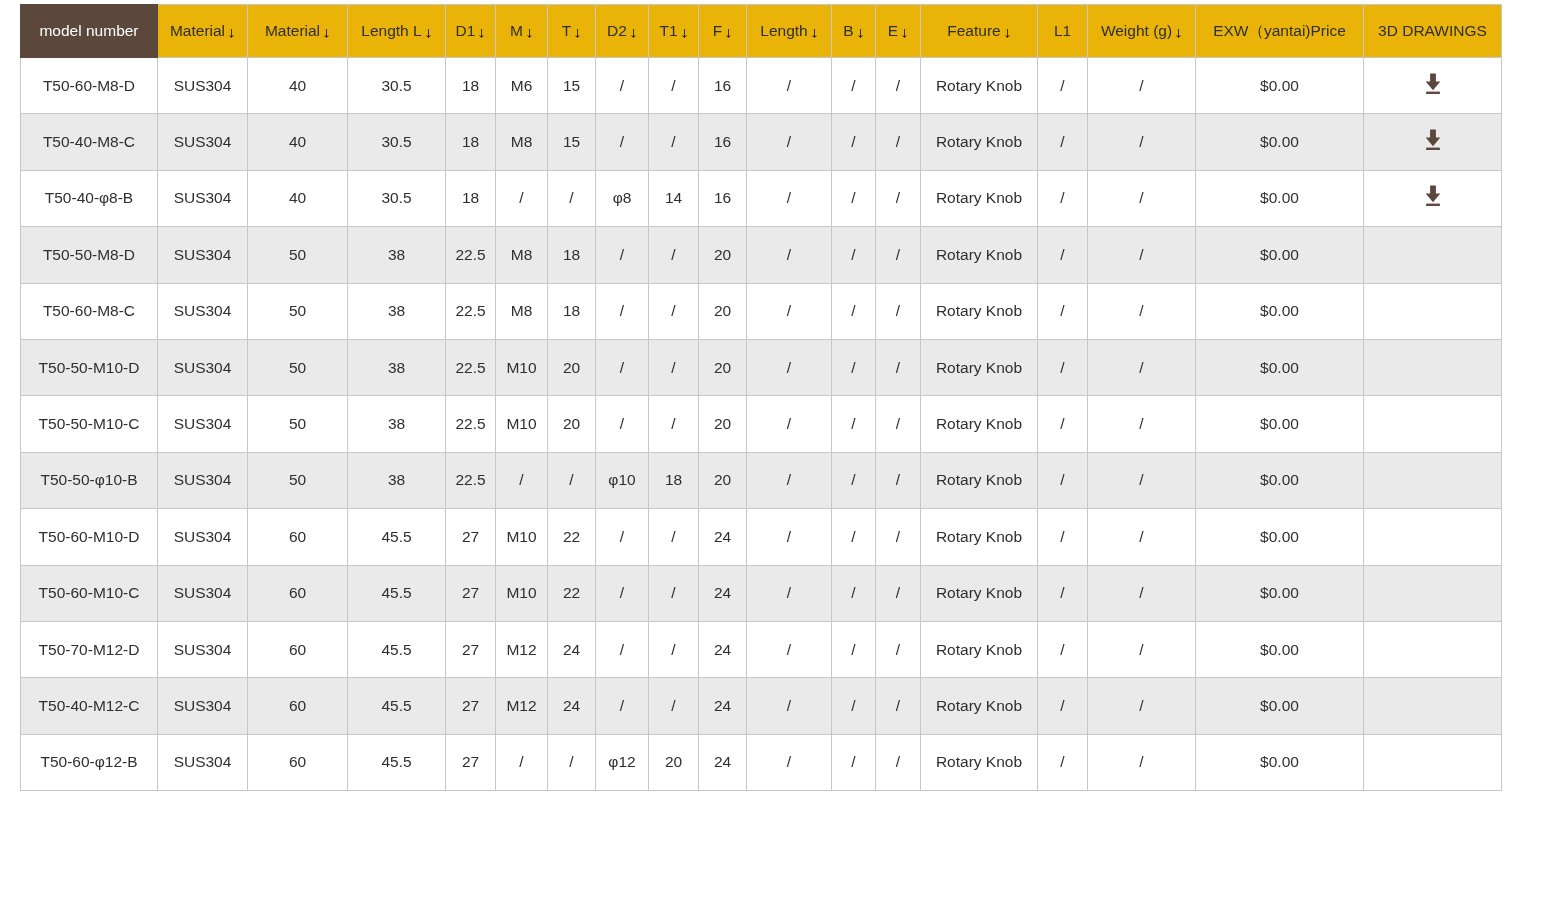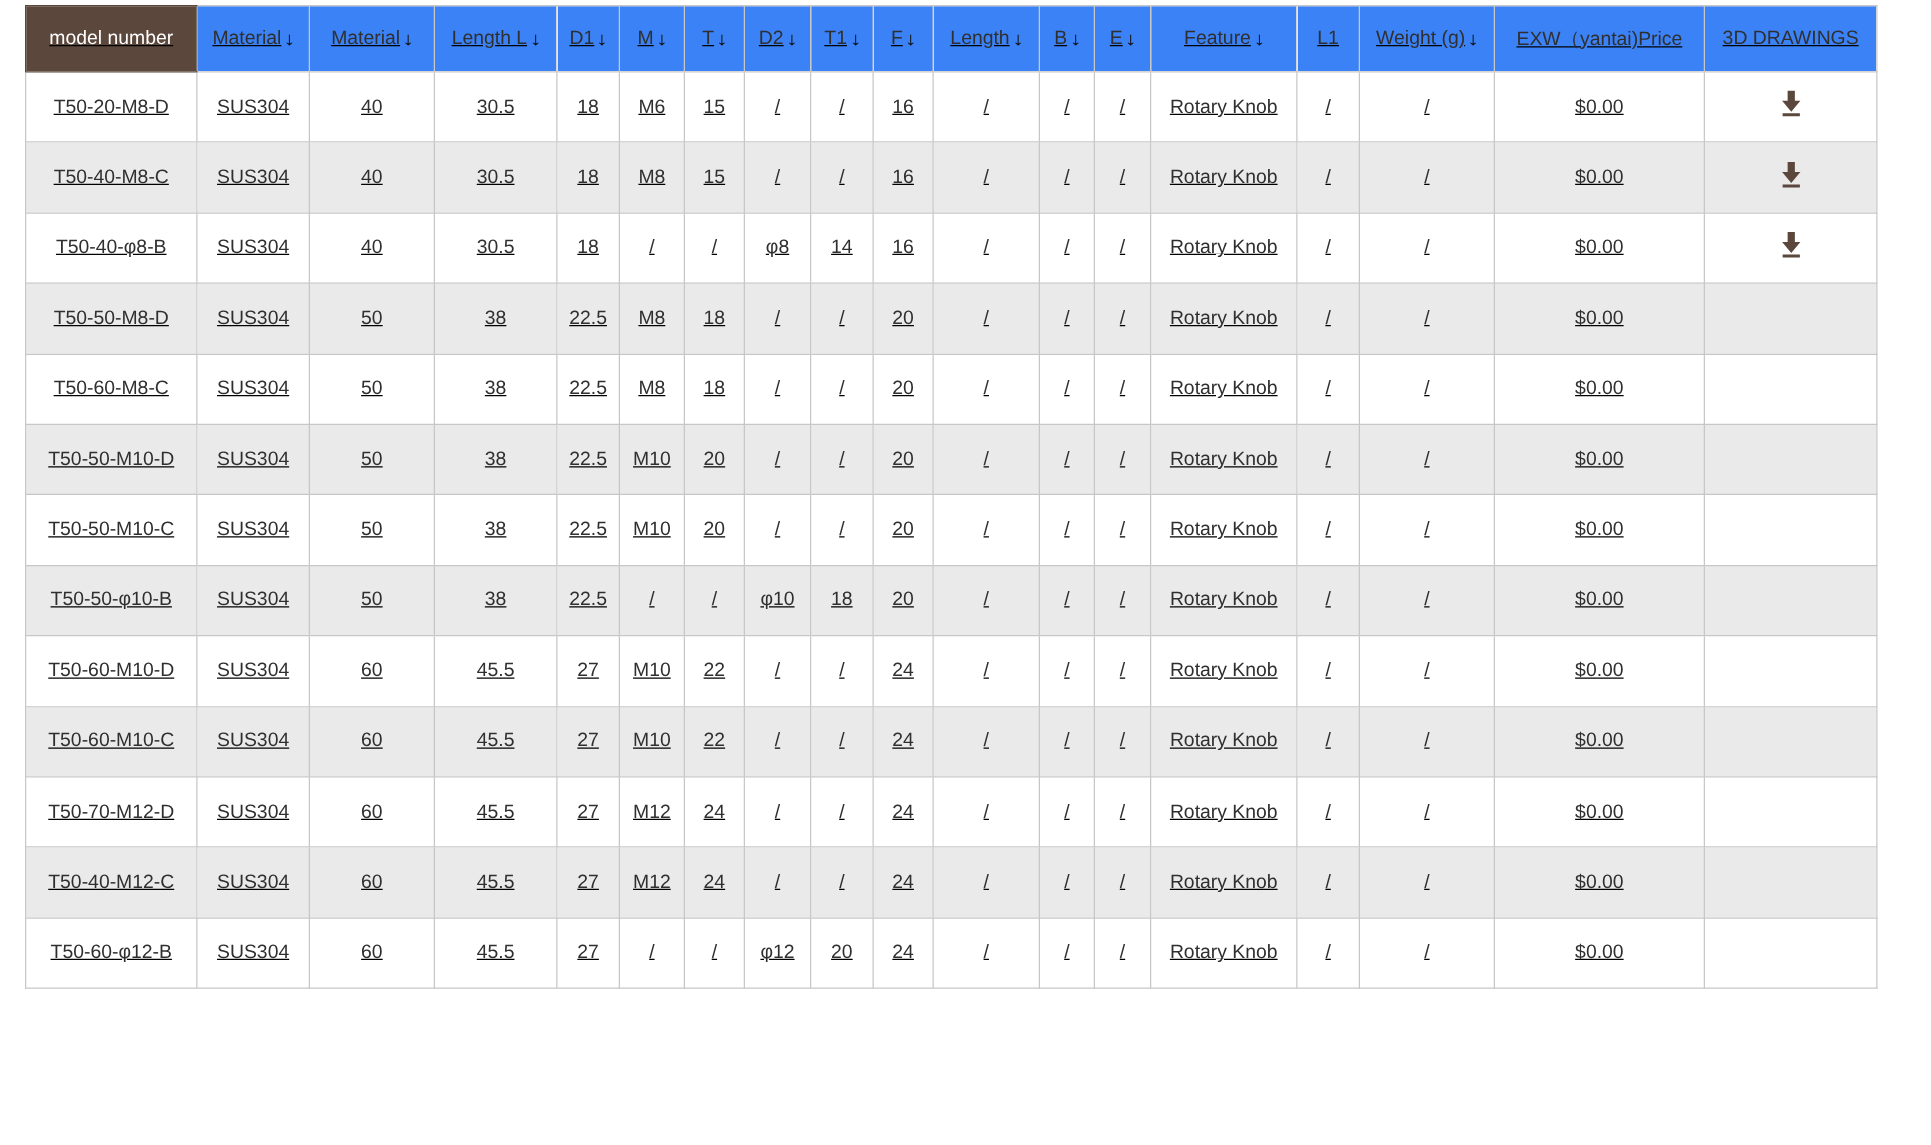--- a/index.html
+++ b/index.html
@@ -20,39 +20,38 @@
     left: 20px;
     top: 4px;
     width: 1498px;
   }
 
   table.spec-table {
     border-collapse: collapse;
     table-layout: fixed;
     width: 1364px;
     border: 1px solid #b9b9b9;
-    text-decoration: underline;
   }
 
   table.spec-table th,
   table.spec-table td {
     border: 1px solid #c7c7c7;
     text-align: center;
     vertical-align: middle;
     font-size: 15.5px;
     color: #2f2f2f;
     padding: 0 2px;
     overflow: hidden;
     white-space: nowrap;
   }
 
   
   thead th {
     height: 52px;
-    background: #3b82f6;
+    background: #eab308;
     color: #232323;
     font-weight: normal;
     font-size: 15.5px;
     border-color: #e3c371;
   }
   thead th.first-col {
     background: #5b473c;
     color: #ffffff;
     border-color: #5b473c;
   }
@@ -146,21 +145,21 @@
           <th><span>E</span><span class="sort-arrow">↓</span></th>
           <th><span>Feature</span><span class="sort-arrow">↓</span></th>
           <th><span>L1</span></th>
           <th><span>Weight (g)</span><span class="sort-arrow">↓</span></th>
           <th><span>EXW（yantai)Price</span></th>
           <th><span>3D DRAWINGS</span></th>
         </tr>
     </thead>
     <tbody id="table-body">
         <tr class="row-odd">
-          <td>T50-20-M8-D</td>
+          <td>T50-60-M8-D</td>
           <td>SUS304</td>
           <td>40</td>
           <td>30.5</td>
           <td>18</td>
           <td>M6</td>
           <td>15</td>
           <td>/</td>
           <td>/</td>
           <td>16</td>
           <td>/</td>

